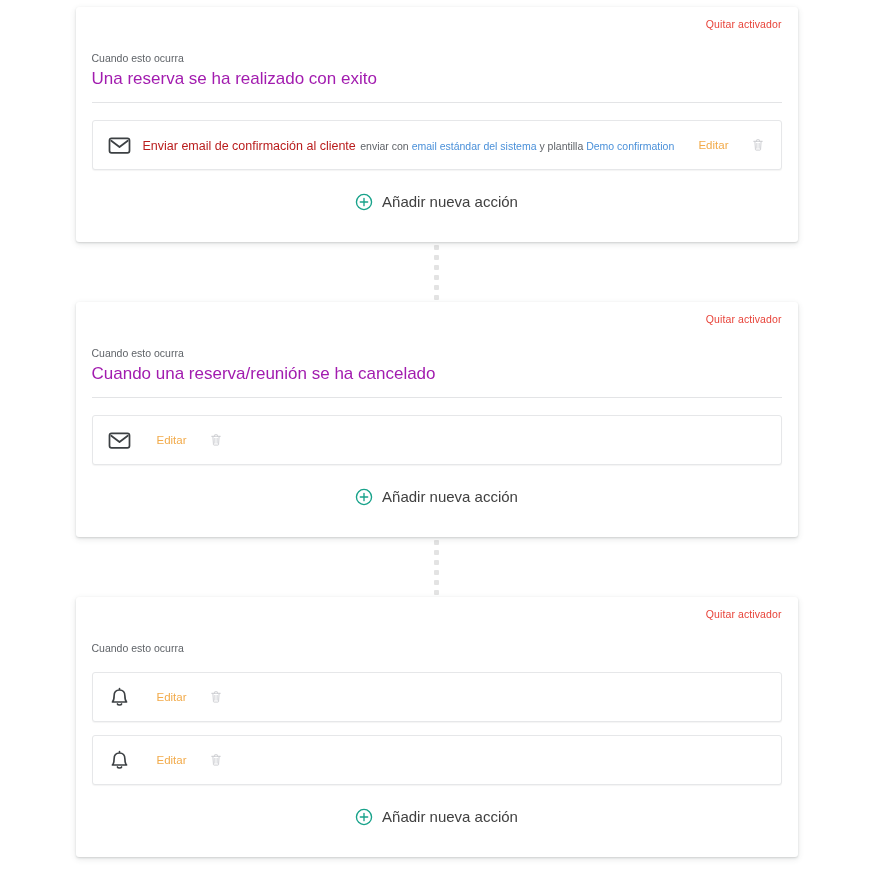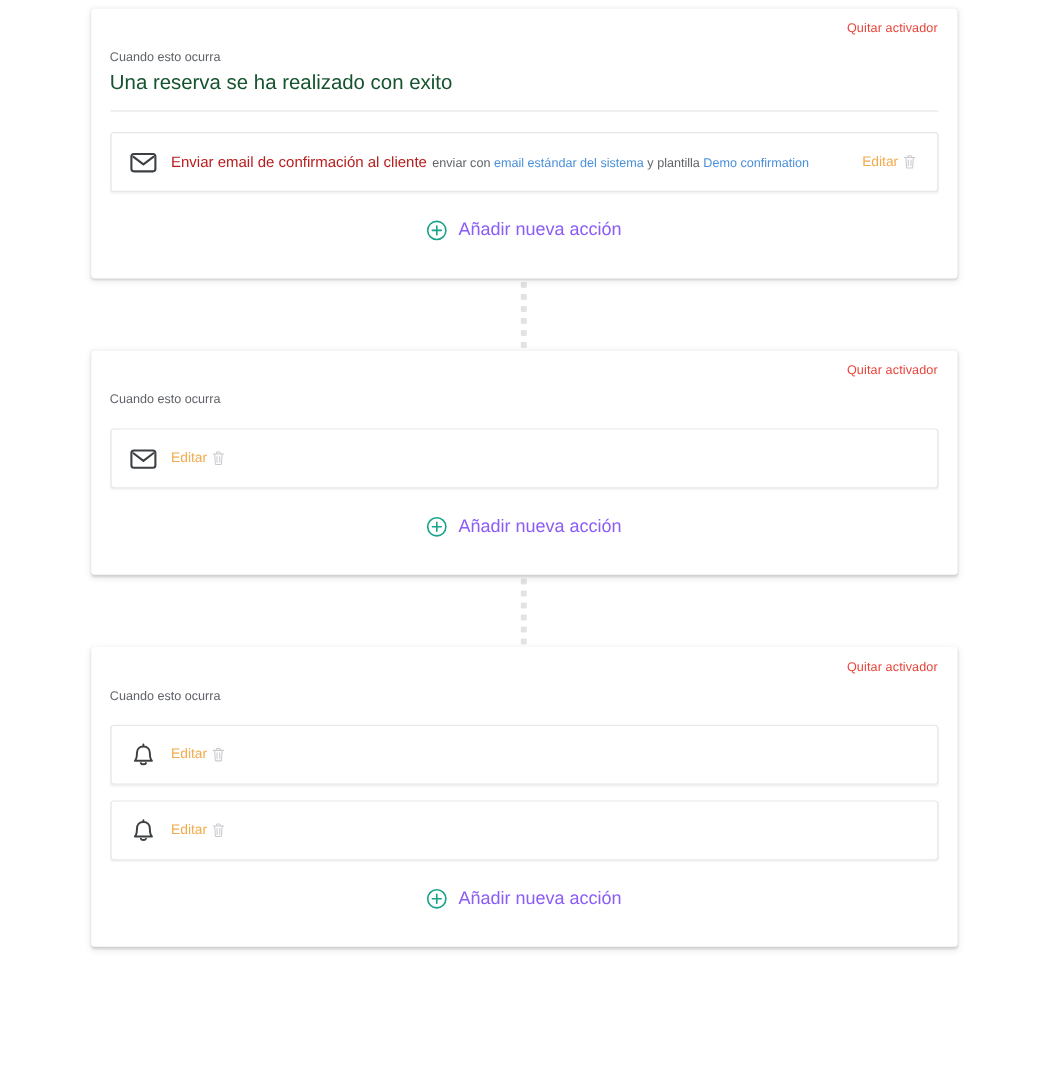--- a/index.html
+++ b/index.html
@@ -48,25 +48,25 @@
     line-height: 14px;
   }
 
   .trigger-block {
     padding: 0 0 0 0;
   }
   .when-label {
     font-size: 10.5px;
     color: #5f6368;
     line-height: 14px;
-    margin-top: 4px;
+    margin-top: 14px;
   }
   .trigger-title {
     font-size: 17px;
-    color: #14532d;
+    color: #a21caf;
     line-height: 24px;
     font-weight: 400;
     margin-top: 2px;
     padding-bottom: 11px;
     border-bottom: 1px solid #e3e4e6;
   }
 
   
   .actions {
     margin-top: 17px;
@@ -111,20 +111,22 @@
     margin-top: 1px;
     white-space: nowrap;
   }
   .lnk {
     color: #4a90d9;
   }
 
   .action-controls {
     display: flex;
     align-items: center;
+    gap: 20px;
+    margin-left: 14px;
   }
   .edit-link {
     font-size: 11.5px;
     color: #f2ab4b;
     cursor: pointer;
   }
   .trash-btn {
     width: 18px;
     height: 18px;
     display: flex;
@@ -133,21 +135,21 @@
     cursor: pointer;
     color: #c8cace;
   }
 
   
   .add-action {
     display: flex;
     align-items: center;
     justify-content: center;
     gap: 9px;
-    color: #8b5cf6;
+    color: #404040;
     font-size: 15px;
     line-height: 20px;
     cursor: pointer;
     padding: 22px 0 14px 0;
   }
   .add-action .plus-icon {
     width: 18px;
     height: 18px;
     display: block;
   }
@@ -230,20 +232,21 @@
     <span class="dot"></span>
     <span class="dot"></span>
   </div>
 
   <div class="card card-2">
     <div class="card-remove-row">
       <span class="remove-trigger">Quitar activador</span>
     </div>
     <div class="trigger-block">
       <div class="when-label">Cuando esto ocurra</div>
+      <div class="trigger-title">Cuando una reserva/reunión se ha cancelado</div>
     </div>
     <div class="actions">
   <div class="action-row">
     <span class="action-icon">
               <svg viewBox="0 0 26 26" width="25" height="25" aria-hidden="true">
                 <rect x="2.6" y="5.6" width="20.8" height="15" rx="2.2" fill="none" stroke="#3c4043" stroke-width="1.8"></rect>
                 <path d="M4.4 8 L13 14.6 L21.6 8" fill="none" stroke="#3c4043" stroke-width="1.8" stroke-linecap="round" stroke-linejoin="round"></path>
               </svg>
             </span>
     <span class="action-controls">

